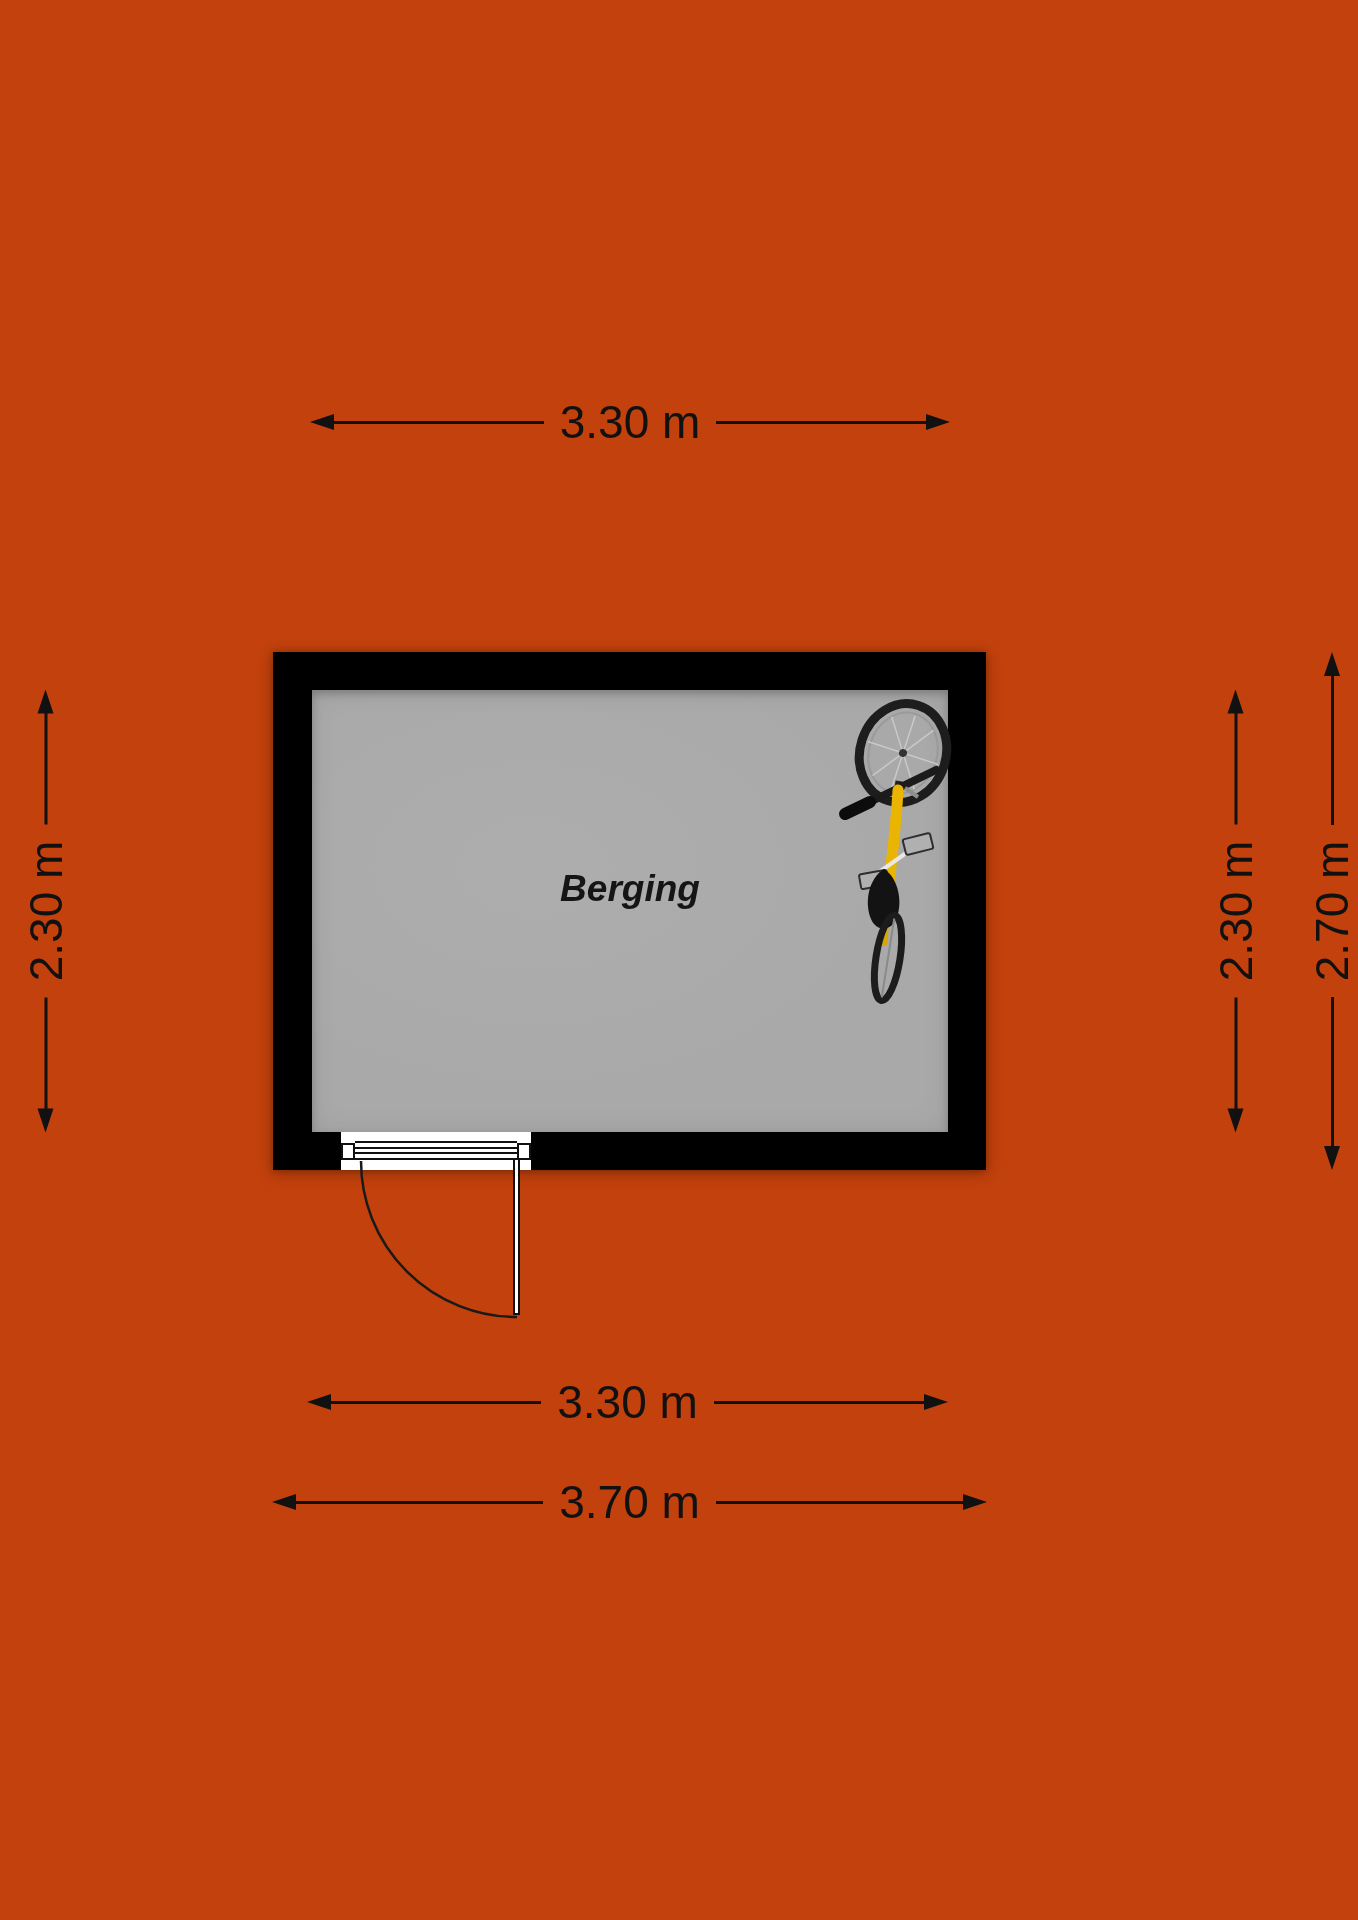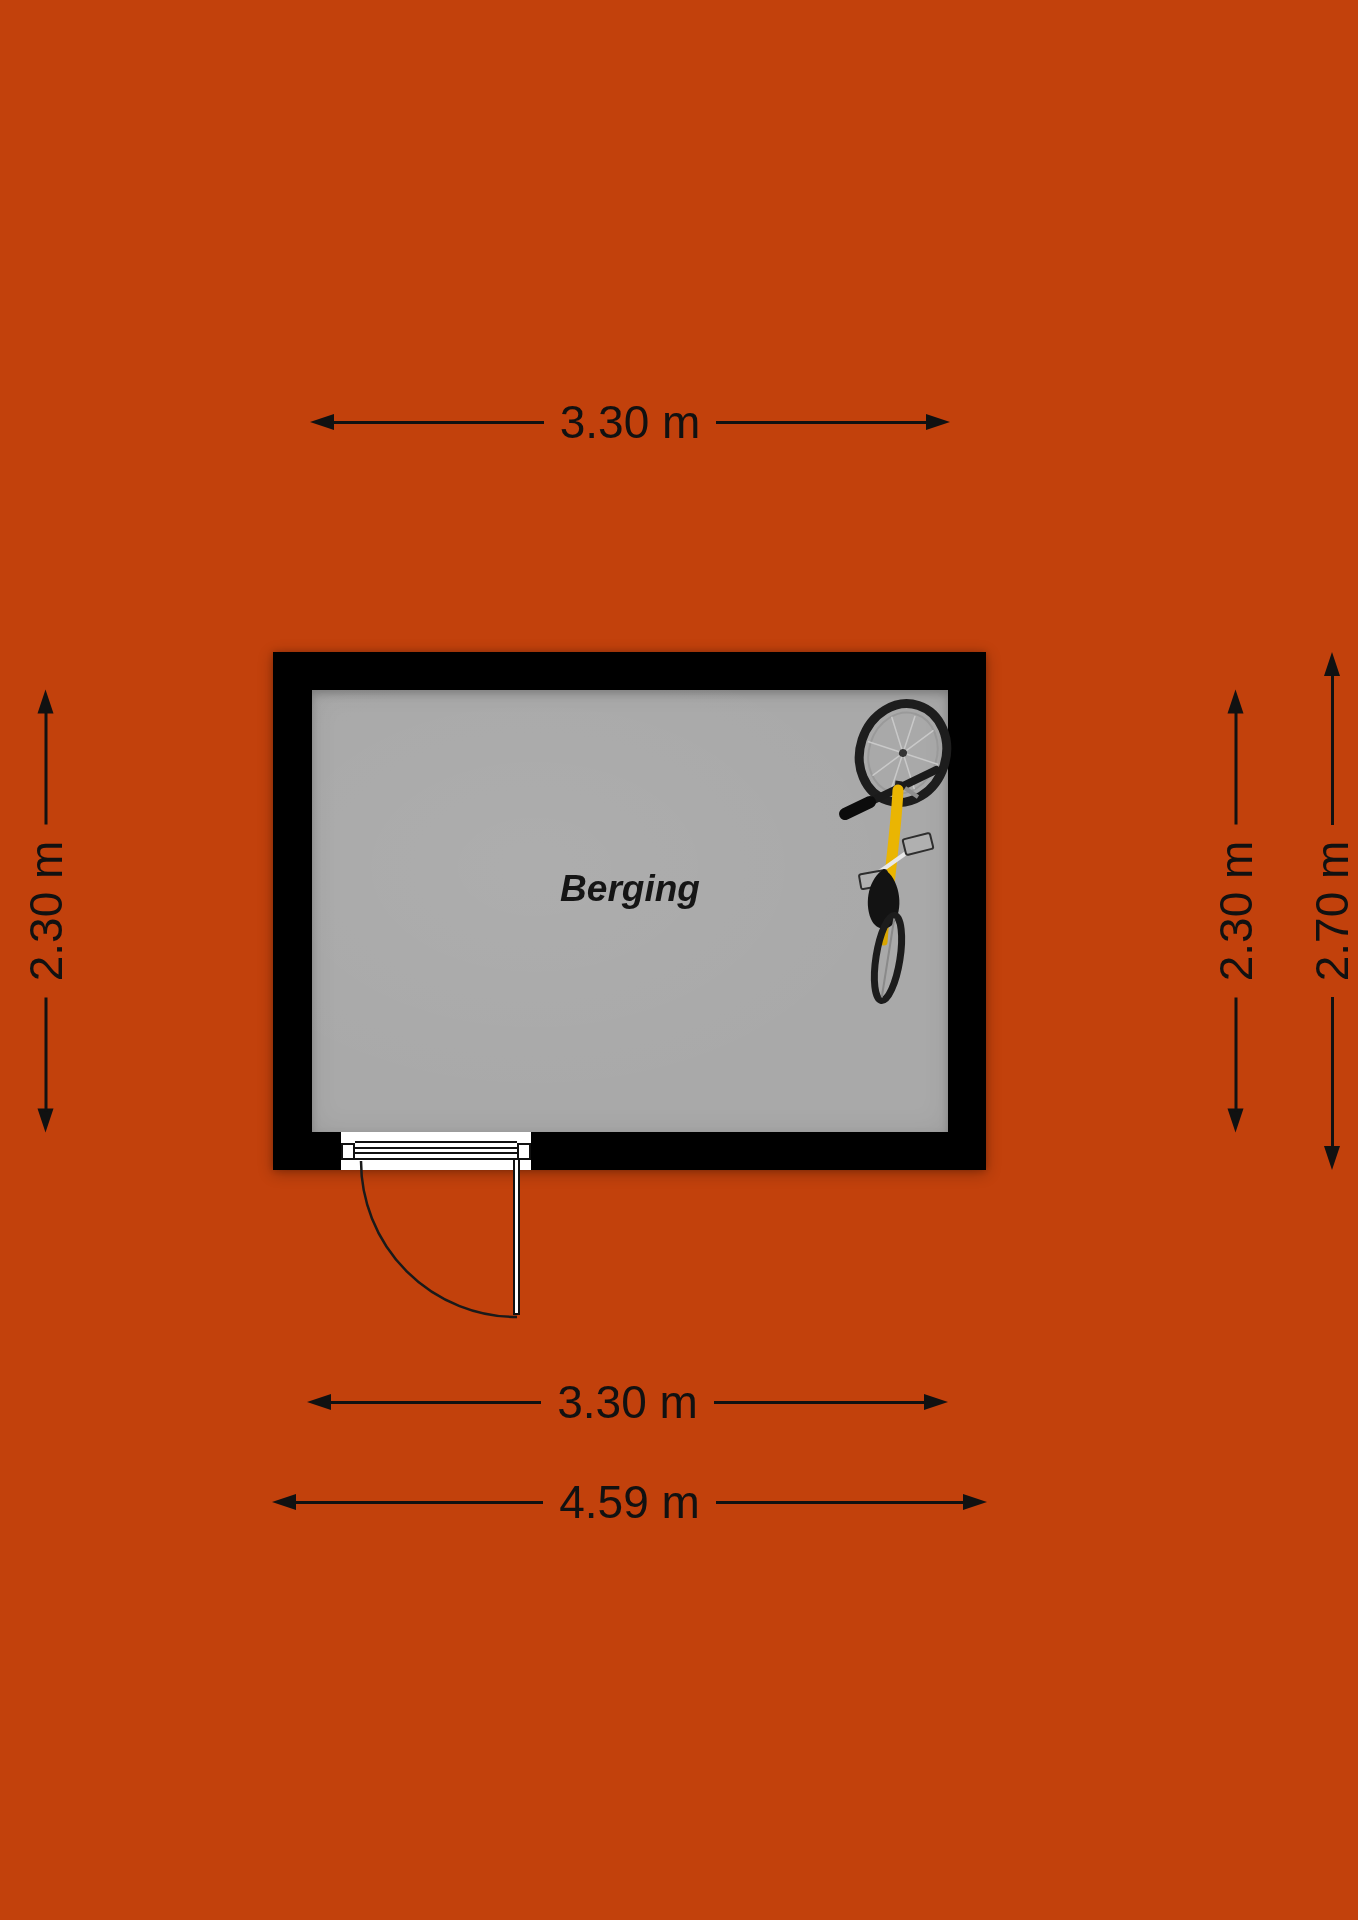--- a/index.html
+++ b/index.html
@@ -79,21 +79,21 @@
     <span class="ah left"></span>
     <span class="dl"></span>
     <span class="dt">3.30 m</span>
     <span class="dl"></span>
     <span class="ah right"></span>
   </div>
 
   <div class="dim h" style="left:272px;top:1478px;width:715px;">
     <span class="ah left"></span>
     <span class="dl"></span>
-    <span class="dt">4.59 m</span>
+    <span class="dt">3.70 m</span>
     <span class="dl"></span>
     <span class="ah right"></span>
   </div>
 
   <div class="room"></div>
   <div class="floor"></div>
   <div class="room-label">Berging</div>
 
   <div class="door-gap"></div>
   <div class="threshold"></div>

